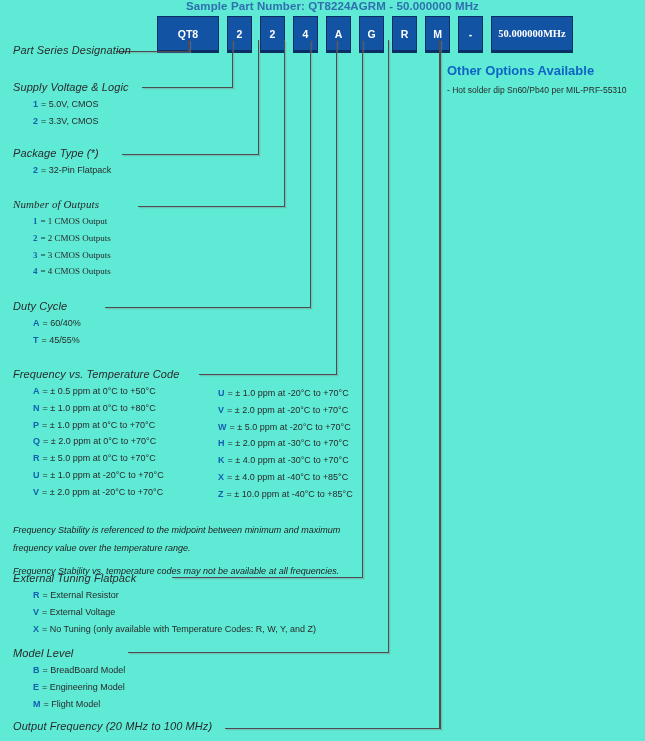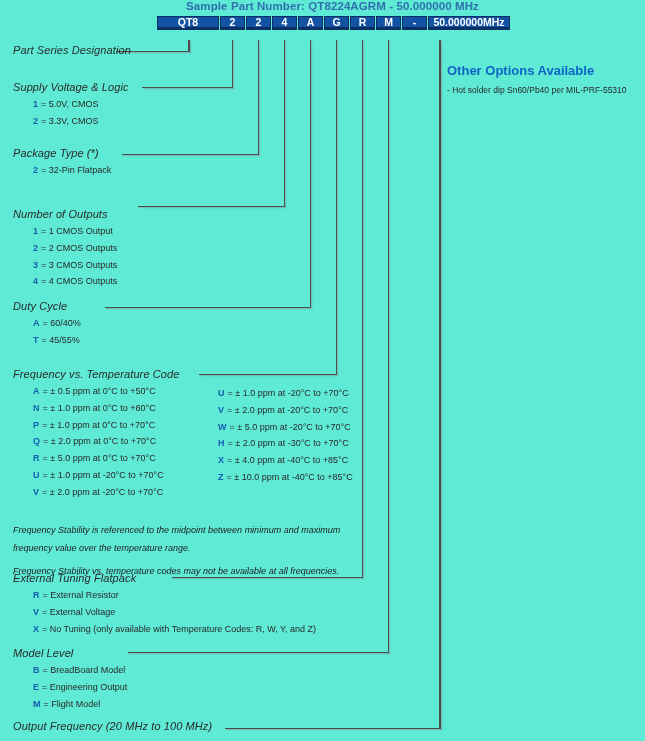--- a/index.html
+++ b/index.html
@@ -22,33 +22,33 @@
   }
   .title{
     position:absolute;left:150px;top:0;width:365px;
     text-align:center;
     font-size:11.5px;font-weight:700;color:var(--title-blue);
     letter-spacing:0.1px;
     white-space:nowrap;
   }
   .pn-row{
     position:absolute;left:157px;top:16px;
-    display:flex;gap:1px;height:14px;
+    display:flex;gap:8px;height:37px;
   }
   .pn-box{
     background:var(--box-fill);
     border:1px solid var(--box-border);
     border-bottom:3px solid var(--box-border);
     color:#fff;font-weight:700;font-size:10.5px;
     display:flex;align-items:center;justify-content:center;
     white-space:nowrap;
   }
   .pn-box.w-first{width:62px;}
   .pn-box.w-mid{width:25px;}
-  .pn-box.w-last{width:82px;}
+  .pn-box.w-last{width:82px;font-family:Liberation Serif, serif;}
   .vline{
     position:absolute;width:1.5px;background:var(--line-gray);
     box-shadow:1.2px 1.2px 0 rgba(130,130,132,0.45);
     pointer-events:none;
   }
   .hline{
     position:absolute;height:1.5px;background:var(--line-gray);
     box-shadow:1.2px 1.2px 0 rgba(130,130,132,0.45);
     pointer-events:none;
   }
@@ -131,21 +131,21 @@
     <div class="section-heading">Supply Voltage &amp; Logic</div>
     <div class="item"><span class="code">1</span><span class="desc">= 5.0V, CMOS</span></div>
     <div class="item"><span class="code">2</span><span class="desc">= 3.3V, CMOS</span></div>
   </div>
 
   <div class="section" style="top:147px;">
     <div class="section-heading">Package Type (*)</div>
     <div class="item"><span class="code">2</span><span class="desc">= 32-Pin Flatpack</span></div>
   </div>
 
-  <div class="section" style="top:208px;">
+  <div class="section" style="top:198px;font-family:Liberation Serif, serif;">
     <div class="section-heading">Number of Outputs</div>
     <div class="item"><span class="code">1</span><span class="desc">= 1 CMOS Output</span></div>
     <div class="item"><span class="code">2</span><span class="desc">= 2 CMOS Outputs</span></div>
     <div class="item"><span class="code">3</span><span class="desc">= 3 CMOS Outputs</span></div>
     <div class="item"><span class="code">4</span><span class="desc">= 4 CMOS Outputs</span></div>
   </div>
 
   <div class="section" style="top:300px;">
     <div class="section-heading">Duty Cycle</div>
     <div class="item"><span class="code">A</span><span class="desc">= 60/40%</span></div>
@@ -161,41 +161,42 @@
       <div class="item"><span class="code">Q</span><span class="desc">= ± 2.0 ppm at 0°C to +70°C</span></div>
       <div class="item"><span class="code">R</span><span class="desc">= ± 5.0 ppm at 0°C to +70°C</span></div>
       <div class="item"><span class="code">U</span><span class="desc">= ± 1.0 ppm at -20°C to +70°C</span></div>
       <div class="item"><span class="code">V</span><span class="desc">= ± 2.0 ppm at -20°C to +70°C</span></div>
     </div>
     <div class="col-right">
       <div class="item"><span class="code">U</span><span class="desc">= ± 1.0 ppm at -20°C to +70°C</span></div>
       <div class="item"><span class="code">V</span><span class="desc">= ± 2.0 ppm at -20°C to +70°C</span></div>
       <div class="item"><span class="code">W</span><span class="desc">= ± 5.0 ppm at -20°C to +70°C</span></div>
       <div class="item"><span class="code">H</span><span class="desc">= ± 2.0 ppm at -30°C to +70°C</span></div>
+      <div class="item"><span class="code">K</span><span class="desc">= ± 4.0 ppm at -30°C to +70°C</span></div>
       <div class="item"><span class="code">X</span><span class="desc">= ± 4.0 ppm at -40°C to +85°C</span></div>
       <div class="item"><span class="code">Z</span><span class="desc">= ± 10.0 ppm at -40°C to +85°C</span></div>
     </div>
   </div>
 
   <div class="notes">
     <p>Frequency Stability is referenced to the midpoint between minimum and maximum frequency value over the temperature range.</p>
     <p>Frequency Stability vs. temperature codes may not be available at all frequencies.</p>
   </div>
 
   <div class="section" style="top:572px;">
     <div class="section-heading">External Tuning Flatpack</div>
     <div class="item"><span class="code">R</span><span class="desc">= External Resistor</span></div>
     <div class="item"><span class="code">V</span><span class="desc">= External Voltage</span></div>
     <div class="item"><span class="code">X</span><span class="desc">= No Tuning (only available with Temperature Codes: R, W, Y, and Z)</span></div>
   </div>
 
   <div class="section" style="top:647px;">
     <div class="section-heading">Model Level</div>
     <div class="item"><span class="code">B</span><span class="desc">= BreadBoard Model</span></div>
-    <div class="item"><span class="code">E</span><span class="desc">= Engineering Output</span></div>
+    <div class="item"><span class="code">E</span><span class="desc">= Engineering Model</span></div>
     <div class="item"><span class="code">M</span><span class="desc">= Flight Model</span></div>
   </div>
 
   <div class="section" style="top:720px;">
     <div class="section-heading">Output Frequency (20 MHz to 100 MHz)</div>
   </div>
 
   <div class="other-options">
     <div class="other-options-heading">Other Options Available</div>
     <div class="other-options-item">- Hot solder dip Sn60/Pb40 per MIL-PRF-55310</div>

